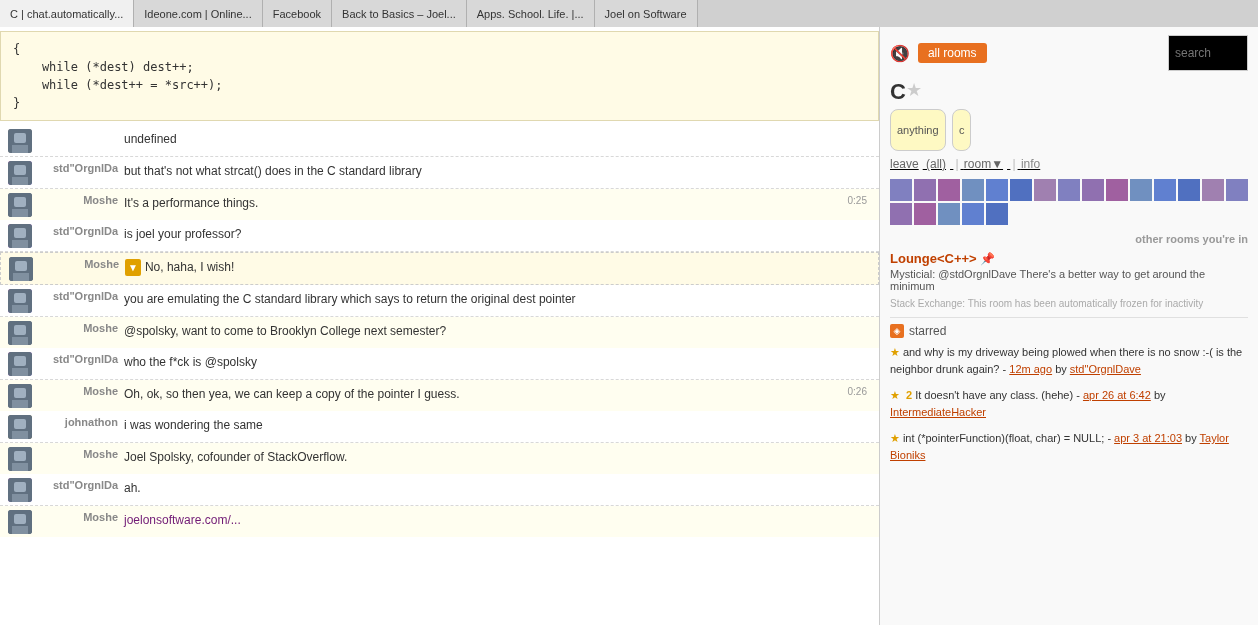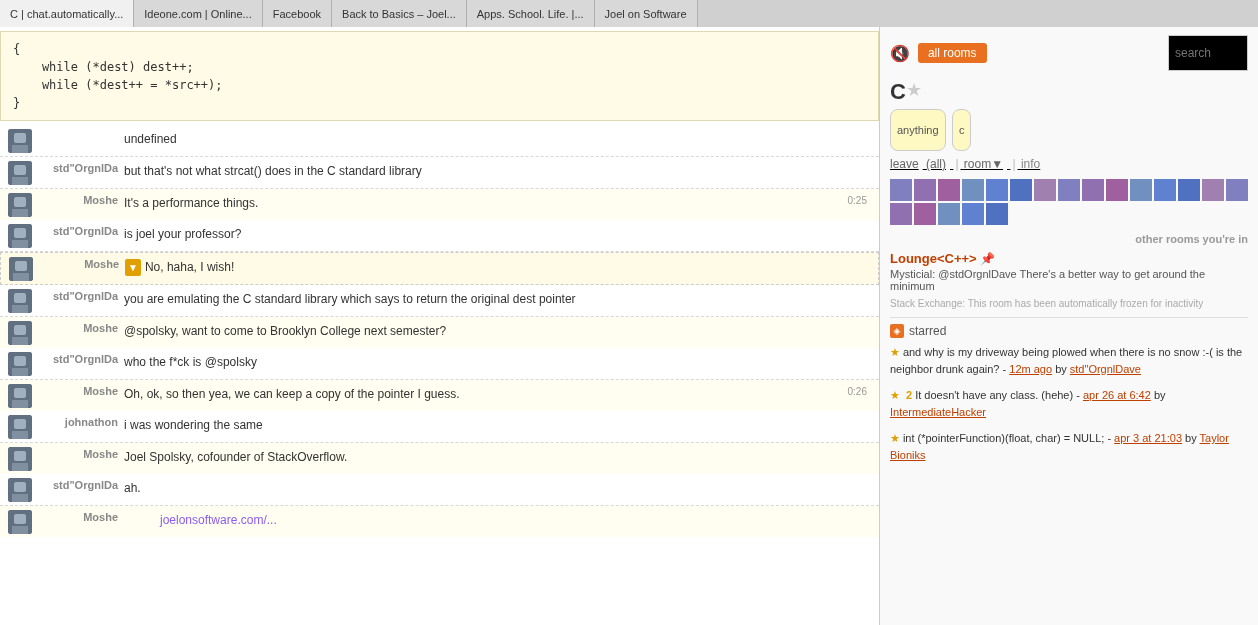--- a/index.html
+++ b/index.html
@@ -110,21 +110,21 @@
     .username.std-color { color: #888; }
     .username.moshe-color { color: #888; }
 
     .msg-content {
       flex: 1;
       font-size: 12px;
       color: #333;
       padding-top: 2px;
       line-height: 1.5;
     }
-    .msg-content a { color: #8b5cf6; text-decoration: none; margin-left: 36px; }
+    .msg-content a { color: #701a75; text-decoration: none; }
 
     .timestamp {
       font-size: 10px;
       color: #999;
       margin-left: auto;
       padding-top: 3px;
       padding-right: 4px;
     }
 
     

